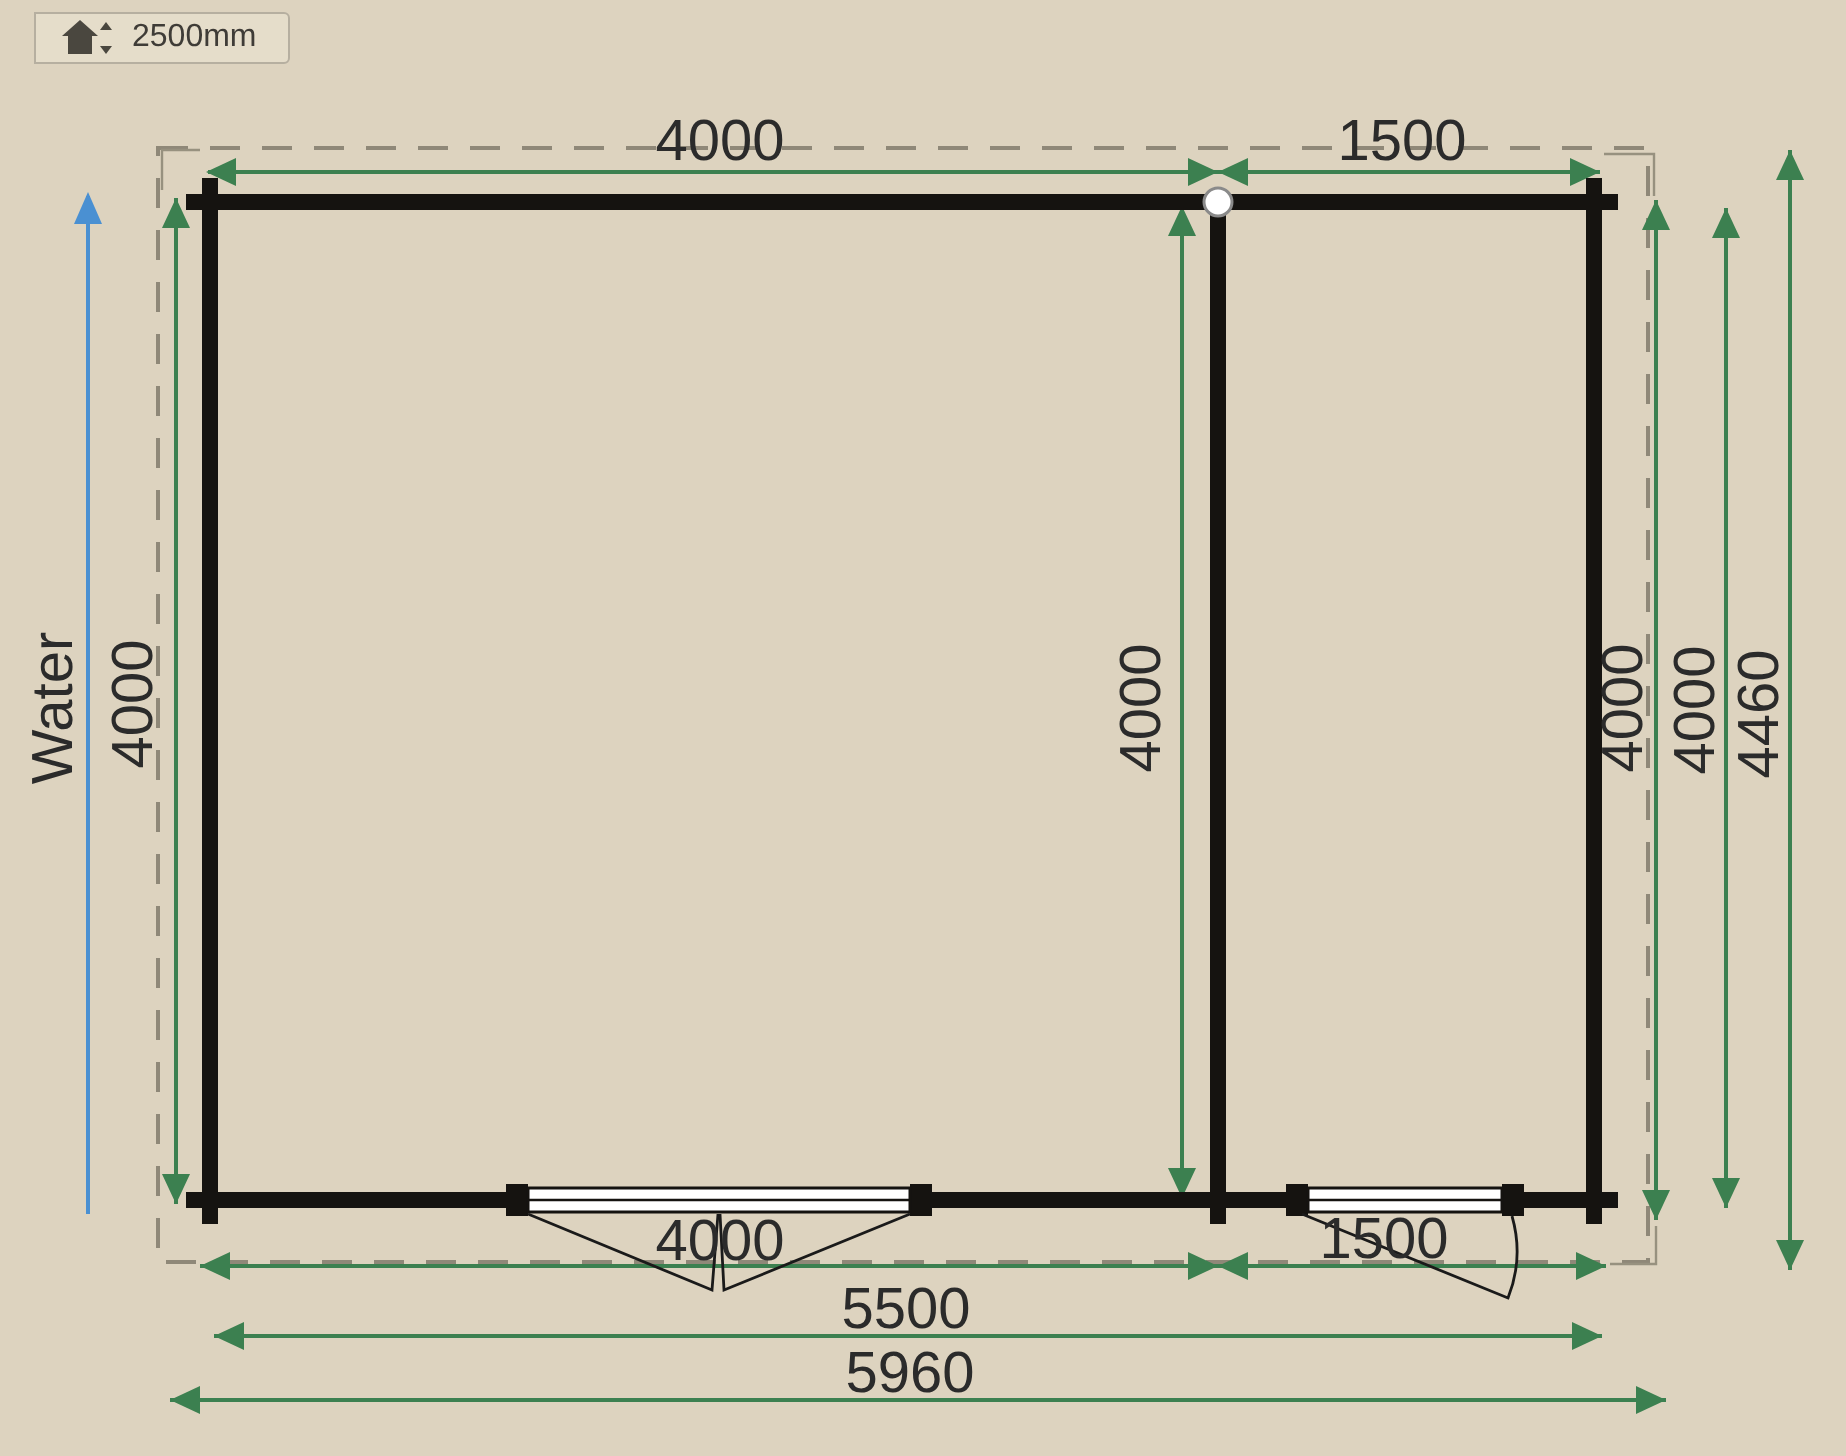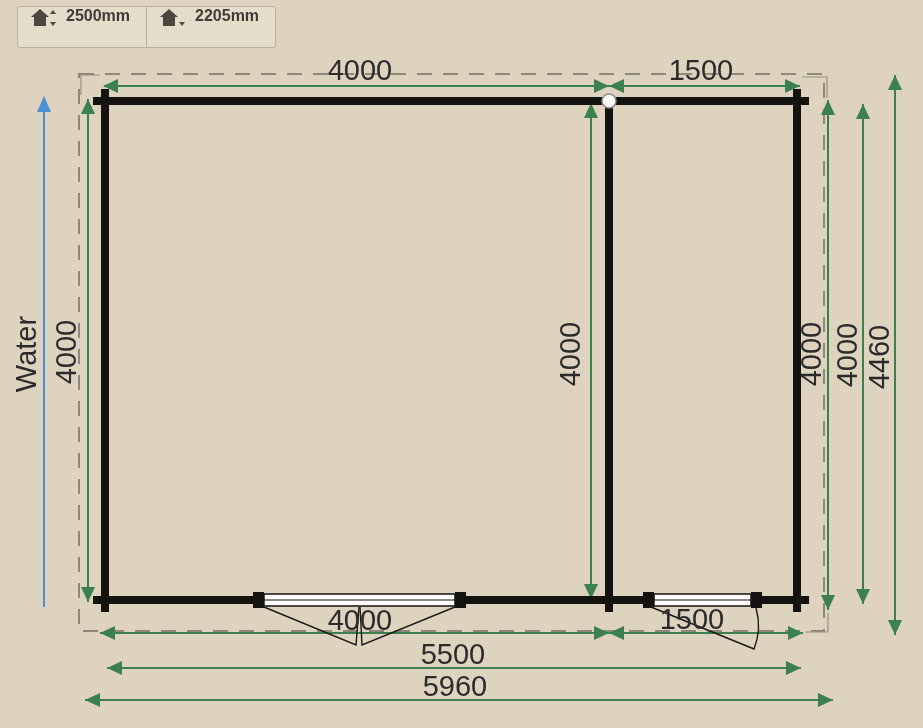--- a/index.html
+++ b/index.html
@@ -5,24 +5,24 @@
   html,body{margin:0;padding:0;}
   body{
     width:923px;height:728px;position:relative;overflow:hidden;
     background:#ddd3bf;
     font-family:"Liberation Sans", sans-serif;
   }
   .toolbar{
     position:absolute;left:17px;top:6px;display:flex;z-index:10;
   }
   .tb-btn{
-    display:flex;gap:9px;
-    height:42px;padding:0 16px 0 12px;box-sizing:border-box;
+    display:flex;align-items:center;gap:9px;
+    height:26px;padding:0 16px 0 12px;box-sizing:border-box;
     background:#e5ddca;border:1px solid #b6afa0;margin-left:-1px;
-    font-size:16px;color:#3f3c37;cursor:pointer;font-weight:bold;
+    font-size:16px;color:#3f3c37;cursor:pointer;
   }
   .tb-btn:first-child{border-radius:3px 0 0 3px;margin-left:0;}
   .tb-btn:last-child{border-radius:0 3px 3px 0;}
   .tb-btn svg{display:block;}
   .plan{position:absolute;left:0;top:0;width:923px;height:728px;}
   text{fill:#2b2b2b;font-family:"Liberation Sans",sans-serif;font-size:29px;}
 </style>
 </head>
 <body>
 
@@ -30,27 +30,20 @@
 
   <button class="tb-btn">
     <svg width="27" height="22" viewBox="0 0 27 22">
       <path d="M10 2 L19 10 L16 10 L16 19 L4 19 L4 10 L1 10 Z" fill="#4a473f"></path>
       <path d="M20 7 L26 7 L23 3 Z" fill="#4a473f"></path>
       <path d="M20 15 L26 15 L23 19 Z" fill="#4a473f"></path>
     </svg>
     <span>2500mm</span>
   </button>
 
-  <button class="tb-btn">
-    <svg width="27" height="22" viewBox="0 0 27 22">
-      <path d="M10 2 L19 10 L16 10 L16 19 L4 19 L4 10 L1 10 Z" fill="#4a473f"></path>
-      <path d="M20 15 L26 15 L23 19 Z" fill="#4a473f"></path>
-    </svg>
-    <span>2205mm</span>
-  </button>
 
 </div>
 
 <svg class="plan" viewBox="0 0 923 728">
 
   <rect x="79" y="74" width="745" height="557" fill="none" stroke="#8f8878" stroke-width="2" stroke-dasharray="15 11"></rect>
 
   <g stroke="#97917f" stroke-width="1.2" fill="none">
     <path d="M 81 95 L 81 75 L 100 75"></path>
     <path d="M 802 77 L 827 77 L 827 98"></path>

